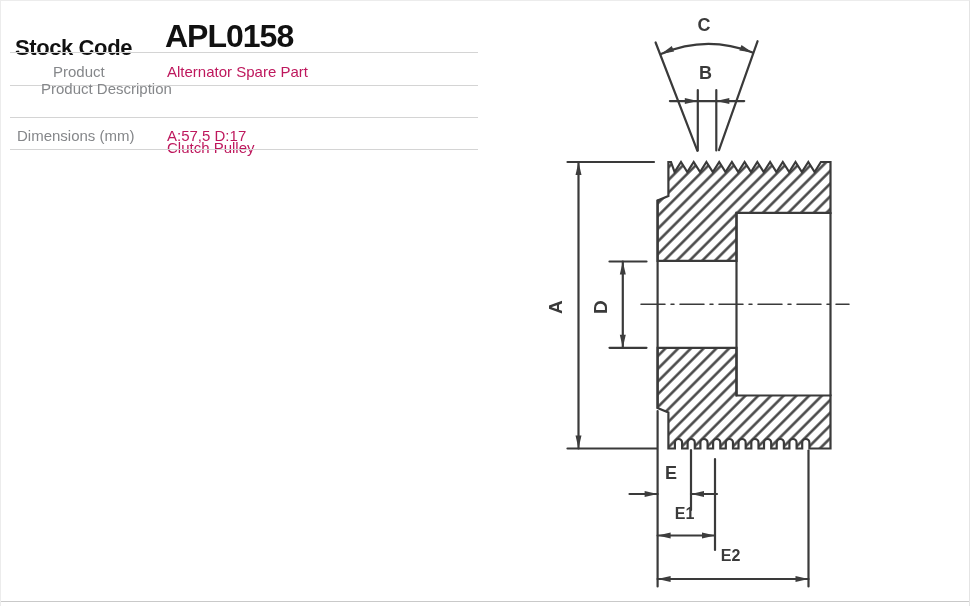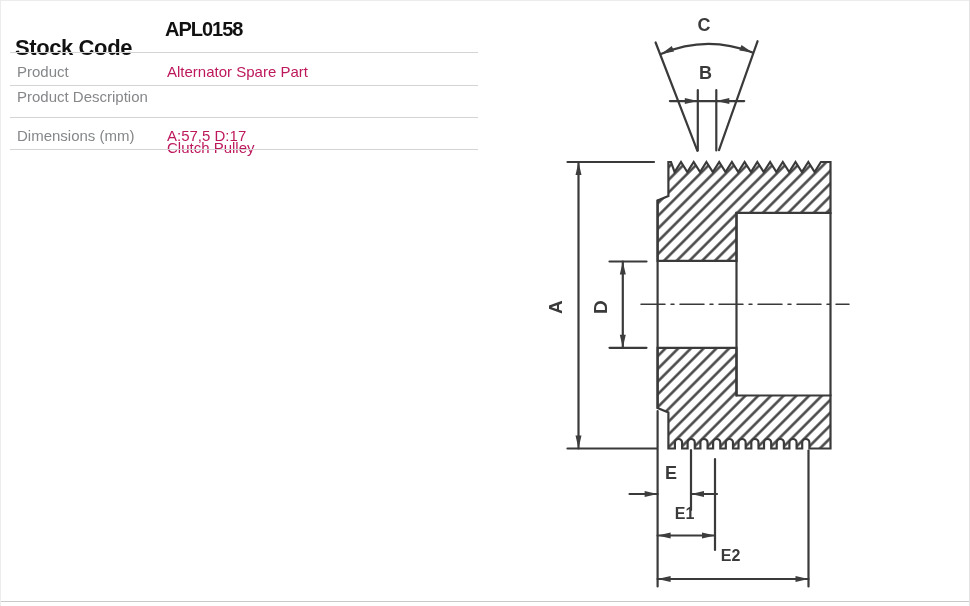--- a/index.html
+++ b/index.html
@@ -8,30 +8,30 @@
 .val{position:absolute;left:166px;color:#be185d;font-size:15px;}
 .sep{position:absolute;left:9px;width:468px;height:1px;background:#d4d4d4;}
 </style>
 </head>
 <body>
 
 <div>
 
 <div class="lbl" style="top:23.5px;left:14px;color:#111;font-weight:bold;font-size:22px;letter-spacing:-0.4px;margin-top:10px;">Stock Code</div>
 
-<div class="val" style="top:17px;left:164px;font-size:20px;font-weight:bold;letter-spacing:-1px;color:#111;">APL0158</div>
+<div class="val" style="top:17px;left:164px;font-size:32px;font-weight:bold;letter-spacing:-1px;color:#111;">APL0158</div>
 
 <div class="sep" style="top:51px;"></div>
 
-<div class="lbl" style="top:62px;">Product</div>
+<div class="lbl" style="top:62px;margin-left:36px;">Product</div>
 <div class="val" style="top:62px;">Alternator Spare Part</div>
 
 <div class="sep" style="top:83.5px;"></div>
 
-<div class="lbl" style="top:87px;">Product Description</div>
+<div class="lbl" style="top:79px;margin-left:24px;">Product Description</div>
 <div class="val" style="top:93.5px;margin-top:44px;">Clutch Pulley</div>
 
 <div class="sep" style="top:116px;"></div>
 
 <div class="lbl" style="top:125.5px;">Dimensions (mm)</div>
 <div class="val" style="top:125.5px;">A:57,5 D:17</div>
 
 <div class="sep" style="top:148.3px;"></div>
 </div>
 

